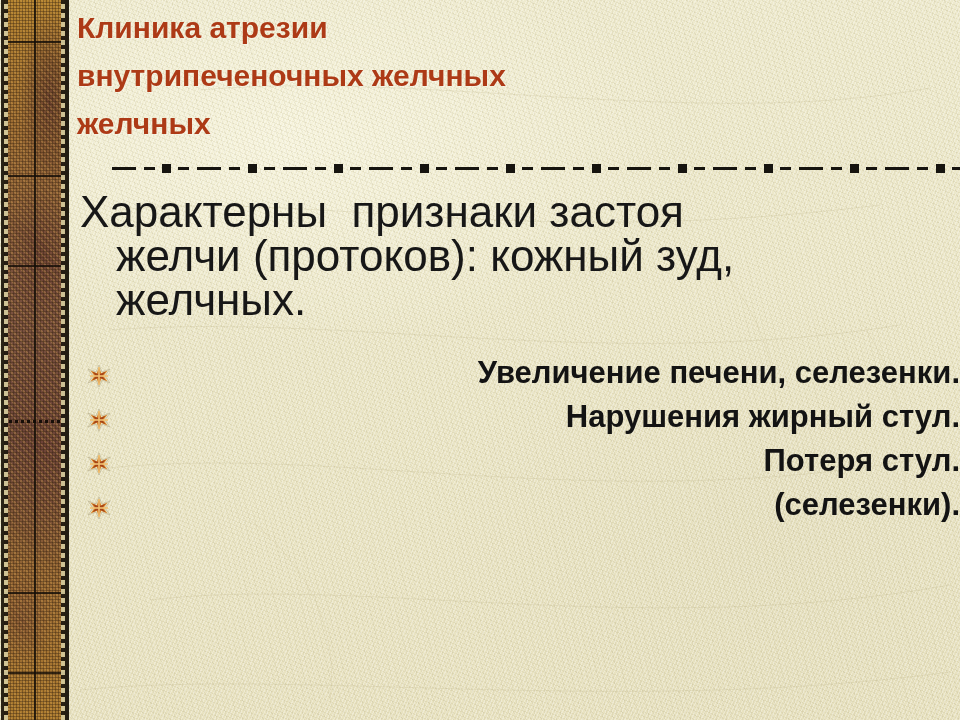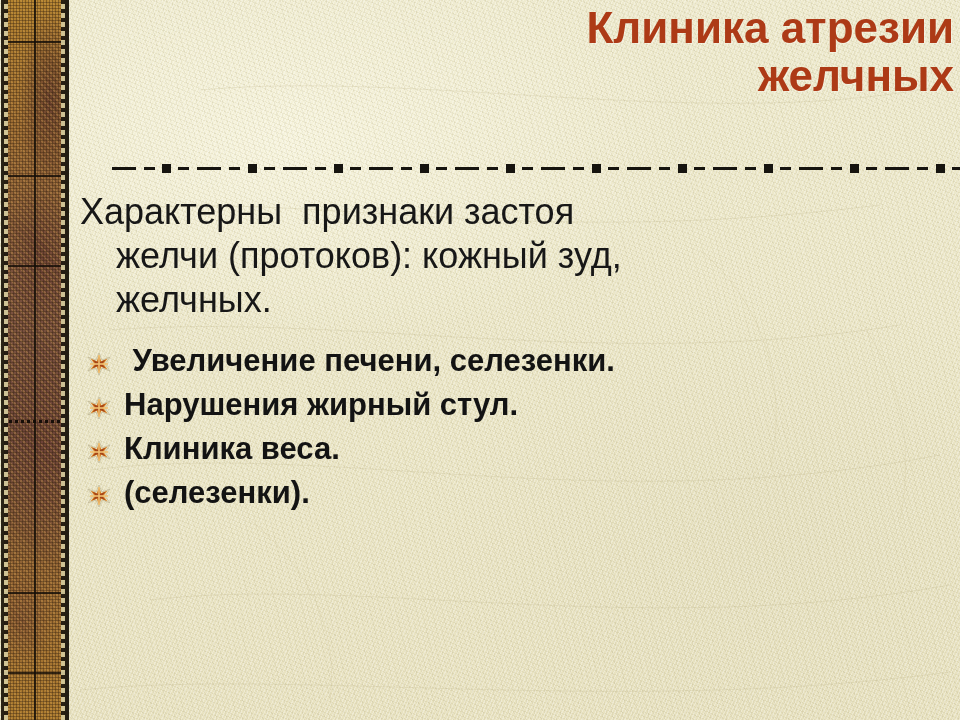--- a/index.html
+++ b/index.html
@@ -118,24 +118,24 @@
     top: 0;
     width: 889px;
     height: 720px;
   }
 
   #title {
     position: absolute;
     left: 6px;
     top: 4px;
     width: 877px;
-    text-align: right;
+    text-align: left;
     color: #ad3a16;
     font-weight: bold;
-    font-size: 44px;
+    font-size: 30px;
     line-height: 48px;
     letter-spacing: 0px;
     text-shadow: 1px 1px 0 rgba(255,255,255,0.35);
   }
 
   #divider {
     position: absolute;
     left: 41px;
     top: 164px;
     width: 856px;
@@ -148,32 +148,33 @@
     position: absolute;
     left: 0;
     top: 190px;
     width: 889px;
   }
 
   #lead {
     margin: 0;
     padding: 0 14px 0 9px;
     color: #171717;
-    font-size: 36px;
+    font-size: 44px;
     line-height: 44px;
     font-weight: normal;
     text-indent: 0;
   }
 
   #lead .l2, #lead .l3 { padding-left: 36px; display: block; }
 
   ul#bullets {
     list-style: none;
-    margin: 20px 0 0 0;
+    margin: 32px 0 0 0;
     padding: 0;
+    text-align: right;
   }
 
   ul#bullets li {
     position: relative;
     padding-left: 53px;
     margin: 0 0 7px 0;
     color: #131313;
     font-size: 31px;
     line-height: 37px;
     font-weight: bold;
@@ -225,20 +226,21 @@
       <div class="band-hline" style="top:672px;"></div>
       <div class="band-ticks"></div>
       <div class="band-ticks right"></div>
     </div>
   </div>
 
   <div id="content">
 
     <div id="title">
       <div>Клиника атрезии</div>
+      <div>внутрипеченочных желчных</div>
       <div>желчных</div>
     </div>
 
     <div id="divider">
       <svg width="856" height="9" viewBox="0 0 856 9" aria-hidden="true">
         <g fill="#16140f">
 
           <rect x="0" y="3" width="24" height="3"></rect>
           <rect x="32" y="3" width="11" height="3"></rect>
           <rect x="50" y="0" width="9" height="9"></rect>
@@ -328,21 +330,21 @@
             <svg width="24" height="24" viewBox="0 0 24 24" aria-hidden="true">
               <g>
                 <path d="M12 1 L15 8 L23 5 L18 12 L23 19 L15 16 L12 23 L9 16 L1 19 L6 12 L1 5 L9 8 Z" fill="#e8e2c0" stroke="#b9b091" stroke-width="0.6"></path>
                 <path d="M12 3 L14.2 9.3 L20.5 6.4 L16.4 12 L20.5 17.6 L14.2 14.7 L12 21 L9.8 14.7 L3.5 17.6 L7.6 12 L3.5 6.4 L9.8 9.3 Z" fill="#d98326"></path>
                 <path d="M12 4.5 L13.4 10 L18.6 7.6 L15.2 12 L18.6 16.4 L13.4 14 L12 19.5 L10.6 14 L5.4 16.4 L8.8 12 L5.4 7.6 L10.6 10 Z" fill="#a5451a"></path>
                 <rect x="11.2" y="3" width="1.6" height="18" fill="#f0c070"></rect>
                 <rect x="3" y="11.2" width="18" height="1.6" fill="#f0c070"></rect>
               </g>
             </svg>
           </span>
-          <span class="li-text nb">Клиника веса.</span>
+          <span class="li-text nb">Потеря стул.</span>
         </li>
 
         <li>
           <span class="bullet-icon">
             <svg width="24" height="24" viewBox="0 0 24 24" aria-hidden="true">
               <g>
                 <path d="M12 1 L15 8 L23 5 L18 12 L23 19 L15 16 L12 23 L9 16 L1 19 L6 12 L1 5 L9 8 Z" fill="#e8e2c0" stroke="#b9b091" stroke-width="0.6"></path>
                 <path d="M12 3 L14.2 9.3 L20.5 6.4 L16.4 12 L20.5 17.6 L14.2 14.7 L12 21 L9.8 14.7 L3.5 17.6 L7.6 12 L3.5 6.4 L9.8 9.3 Z" fill="#d98326"></path>
                 <path d="M12 4.5 L13.4 10 L18.6 7.6 L15.2 12 L18.6 16.4 L13.4 14 L12 19.5 L10.6 14 L5.4 16.4 L8.8 12 L5.4 7.6 L10.6 10 Z" fill="#a5451a"></path>
                 <rect x="11.2" y="3" width="1.6" height="18" fill="#f0c070"></rect>

